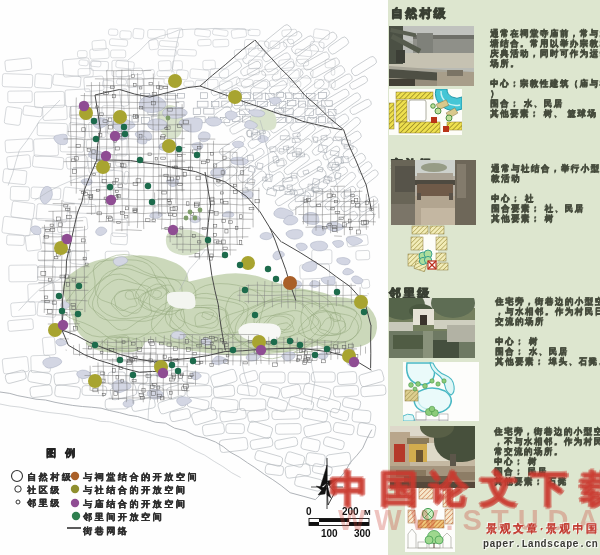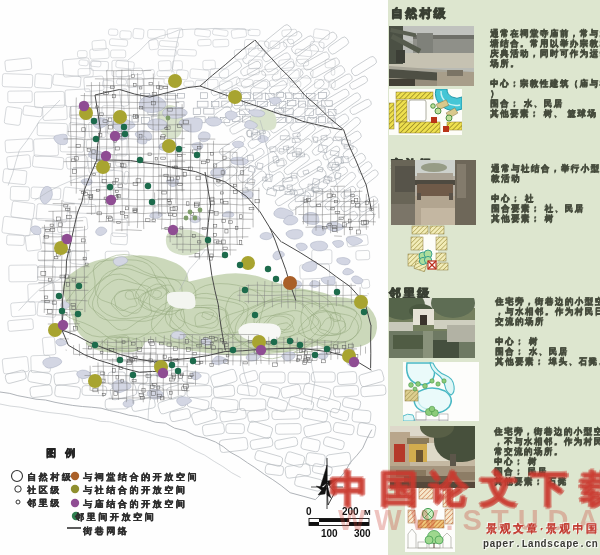--- a/index.html
+++ b/index.html
@@ -1477,21 +1477,21 @@
 
  <line x1="59" y1="64" x2="73" y2="64" stroke="#333" stroke-width="1.6"></line>
 </svg>
 
 <div class="abs leg" style="left:27px;top:471px">自然村级</div>
 <div class="abs leg" style="left:27px;top:484px">社区级</div>
 <div class="abs leg" style="left:27px;top:497px">邻里级</div>
 <div class="abs leg" style="left:83px;top:471px">与祠堂结合的开放空间</div>
 <div class="abs leg" style="left:83px;top:484px">与社结合的开放空间</div>
 <div class="abs leg" style="left:83px;top:498px">与庙结合的开放空间</div>
-<div class="abs leg" style="left:75px;top:511px">邻里间开放空间</div>
+<div class="abs leg" style="left:83px;top:511px">邻里间开放空间</div>
 <div class="abs leg" style="left:83px;top:525px">街巷网络</div>
 
 <svg class="abs" style="left:295px;top:455px" width="105" height="95" viewBox="0 0 105 95">
 
  <g stroke="#111" fill="#111">
   <line x1="32" y1="3" x2="32" y2="54" stroke-width="0.8"></line>
   <polygon points="32,10 25,33 32,28" stroke-width="0.4"></polygon>
   <polygon points="32,28 40,37 33,50" fill="none" stroke-width="0.8"></polygon>
   <polygon points="32,30 36,43 32,40" stroke-width="0.4"></polygon>
   <polygon points="32,28 23,40 30,39" stroke-width="0.4"></polygon>

